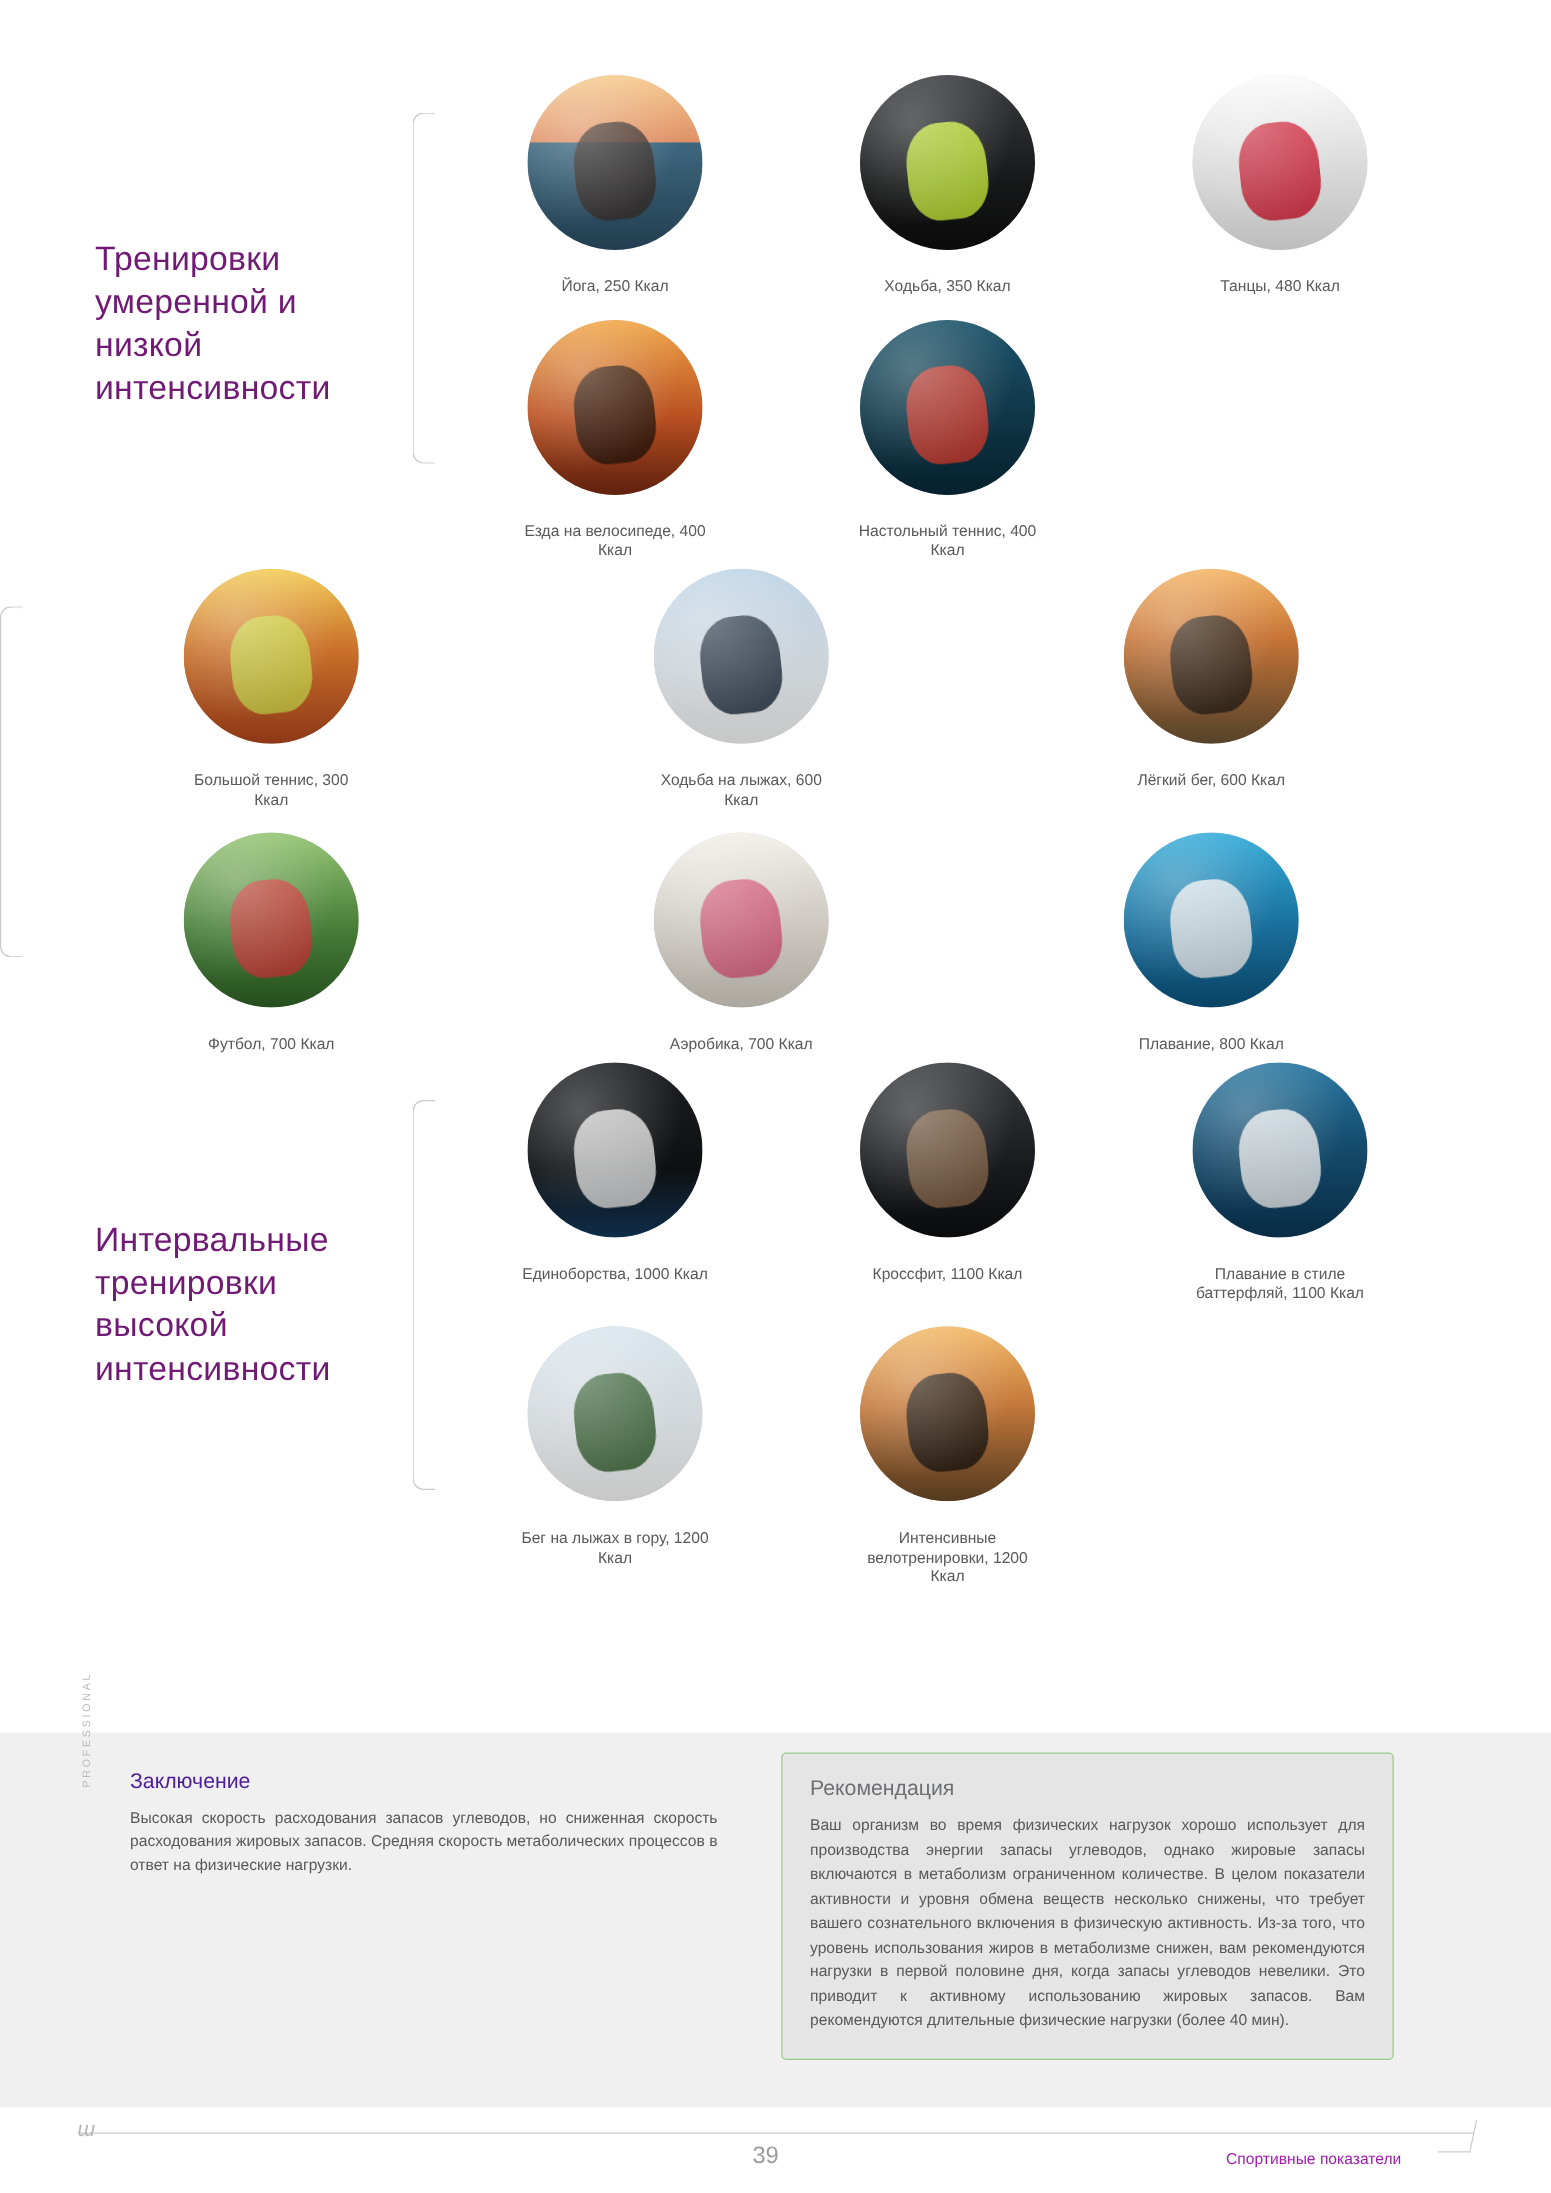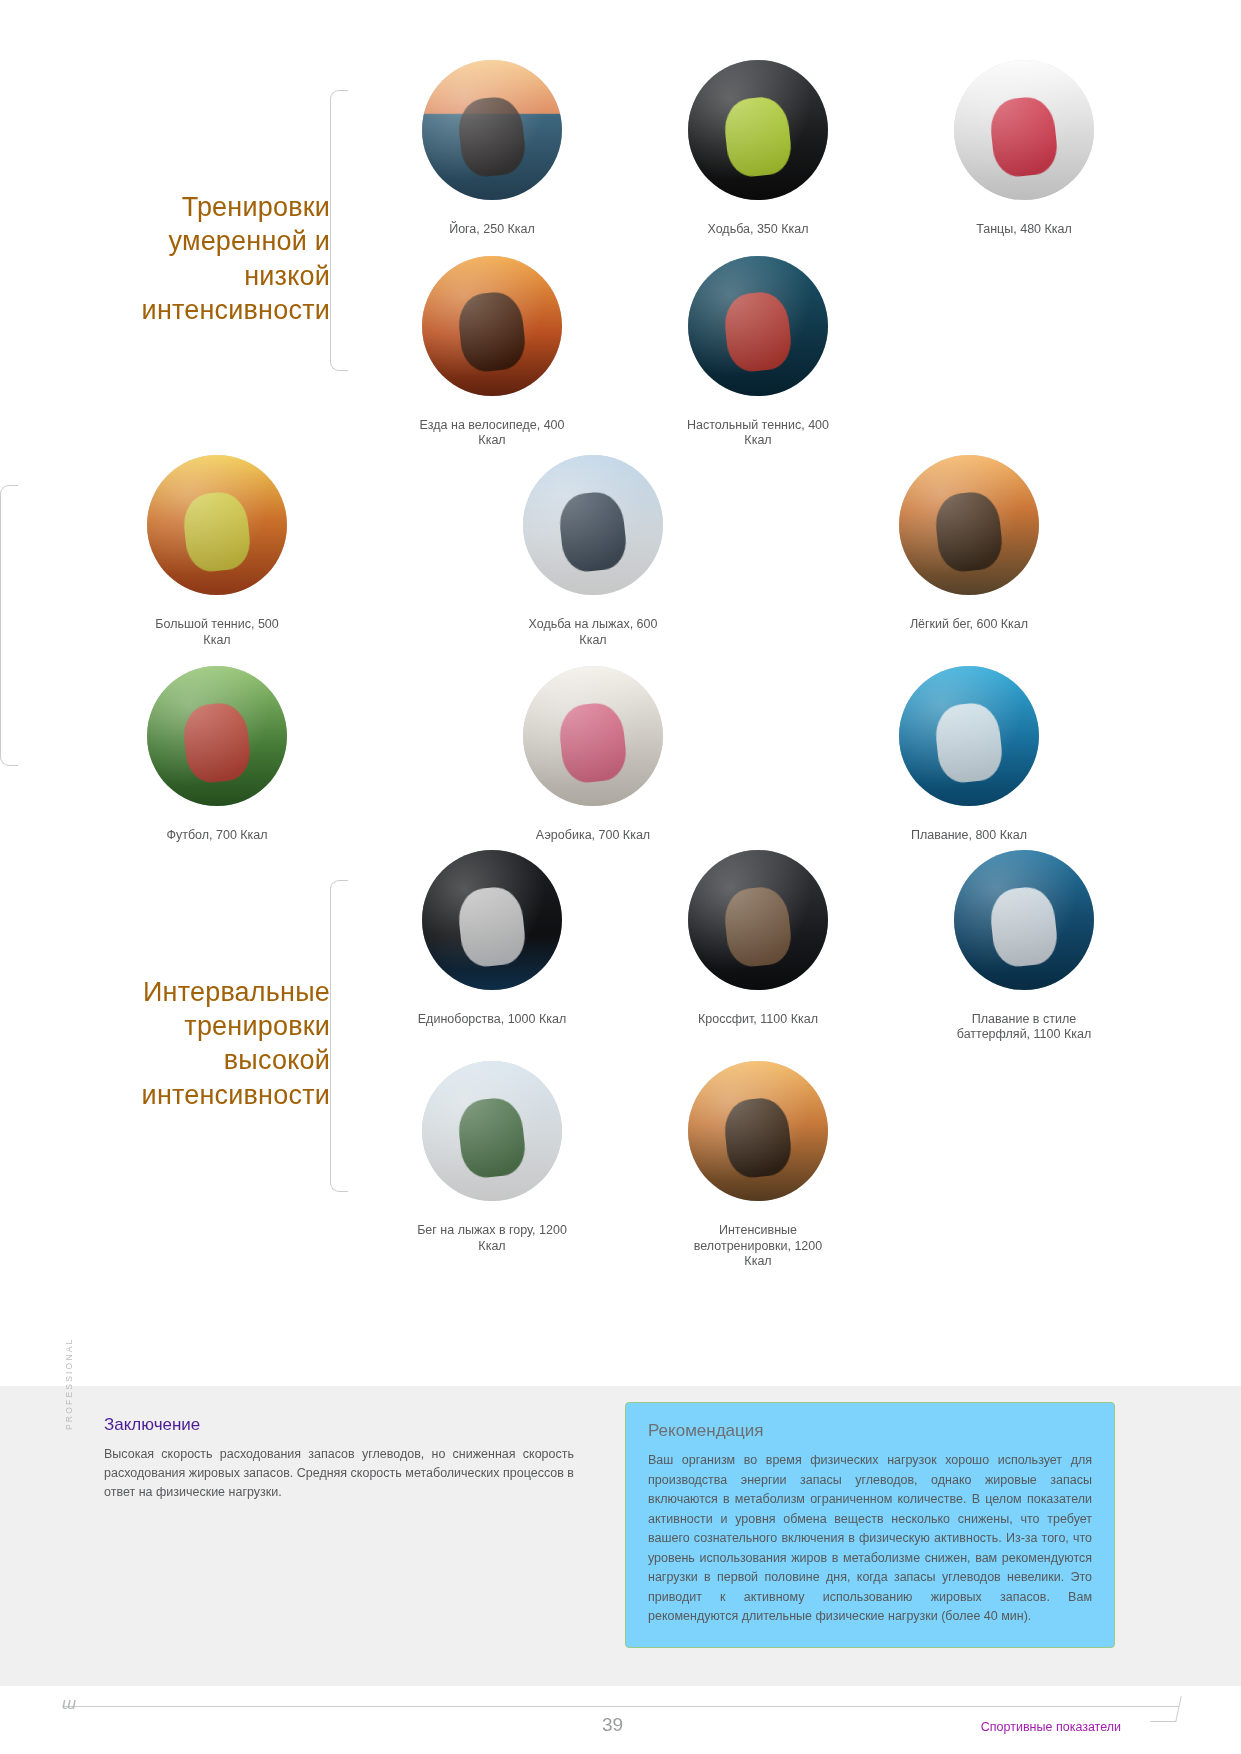--- a/index.html
+++ b/index.html
@@ -29,27 +29,26 @@
 
   .section {
     position: relative;
     display: flex;
     align-items: flex-start;
     margin-bottom: 6px;
   }
 
   .section-title {
     width: 330px;
-    padding-left: 100px;
+    padding-left: 76px;
     font-size: 27px;
     line-height: 1.27;
-    color: #a16207;
+    color: #701a75;
     font-weight: 400;
     letter-spacing: .2px;
-    text-align: right;
   }
   .sec-0 .section-title { padding-top: 130px; }
   .sec-1 .section-title { padding-top: 120px; }
   .sec-2 .section-title { padding-top: 125px; }
 
   .bracket {
     position: relative;
     width: 18px;
     align-self: stretch;
     margin-top: 30px;
@@ -121,21 +120,21 @@
     text-align: justify;
   }
 
   .reco {
     position: absolute;
     left: 625px; top: 1402px;
     width: 490px;
     min-height: 222px;
     border: 1px solid #9bc98a;
     border-radius: 4px;
-    background: #7dd3fc;
+    background: #e5e5e5;
     padding: 18px 22px 20px 22px;
   }
   .reco h3 {
     margin: 0 0 10px 0;
     font-size: 17px;
     font-weight: 400;
     color: #6d6f72;
   }
   .reco p {
     margin: 0;
@@ -264,21 +263,21 @@
       <div class="bracket"></div>
       <div class="grid">
         <div class="card">
           <div class="thumb">
               <div class="art" style="background: linear-gradient(rgb(242, 201, 76) 0%, rgb(224, 122, 40) 45%, rgb(180, 71, 29) 100%);">
                 <div style="position: absolute; left: 50%; top: 52%; width: 46%; height: 56%; transform: translate(-50%, -45%) rotate(-6deg); border-radius: 42% 42% 38% 38%; background: rgb(217, 227, 74); opacity: 0.82; filter: blur(0.4px);"></div>
                 <div style="position: absolute; inset: 0px; background: radial-gradient(circle at 30% 28%, rgba(255, 255, 255, 0.28), rgba(0, 0, 0, 0) 58%), linear-gradient(rgba(255, 255, 255, 0.06), rgba(0, 0, 0, 0.22));"></div>
               </div>
             </div>
           <div class="caption">Большой теннис,
-500 Ккал</div>
+300 Ккал</div>
         </div>
         <div class="card">
           <div class="thumb">
               <div class="art" style="background: linear-gradient(rgb(188, 211, 230) 0%, rgb(233, 241, 247) 55%, rgb(255, 255, 255) 100%);">
                 <div style="position: absolute; left: 50%; top: 52%; width: 46%; height: 56%; transform: translate(-50%, -45%) rotate(-6deg); border-radius: 42% 42% 38% 38%; background: rgb(27, 42, 58); opacity: 0.82; filter: blur(0.4px);"></div>
                 <div style="position: absolute; inset: 0px; background: radial-gradient(circle at 30% 28%, rgba(255, 255, 255, 0.28), rgba(0, 0, 0, 0) 58%), linear-gradient(rgba(255, 255, 255, 0.06), rgba(0, 0, 0, 0.22));"></div>
               </div>
             </div>
           <div class="caption">Ходьба на лыжах,
 600 Ккал</div>

